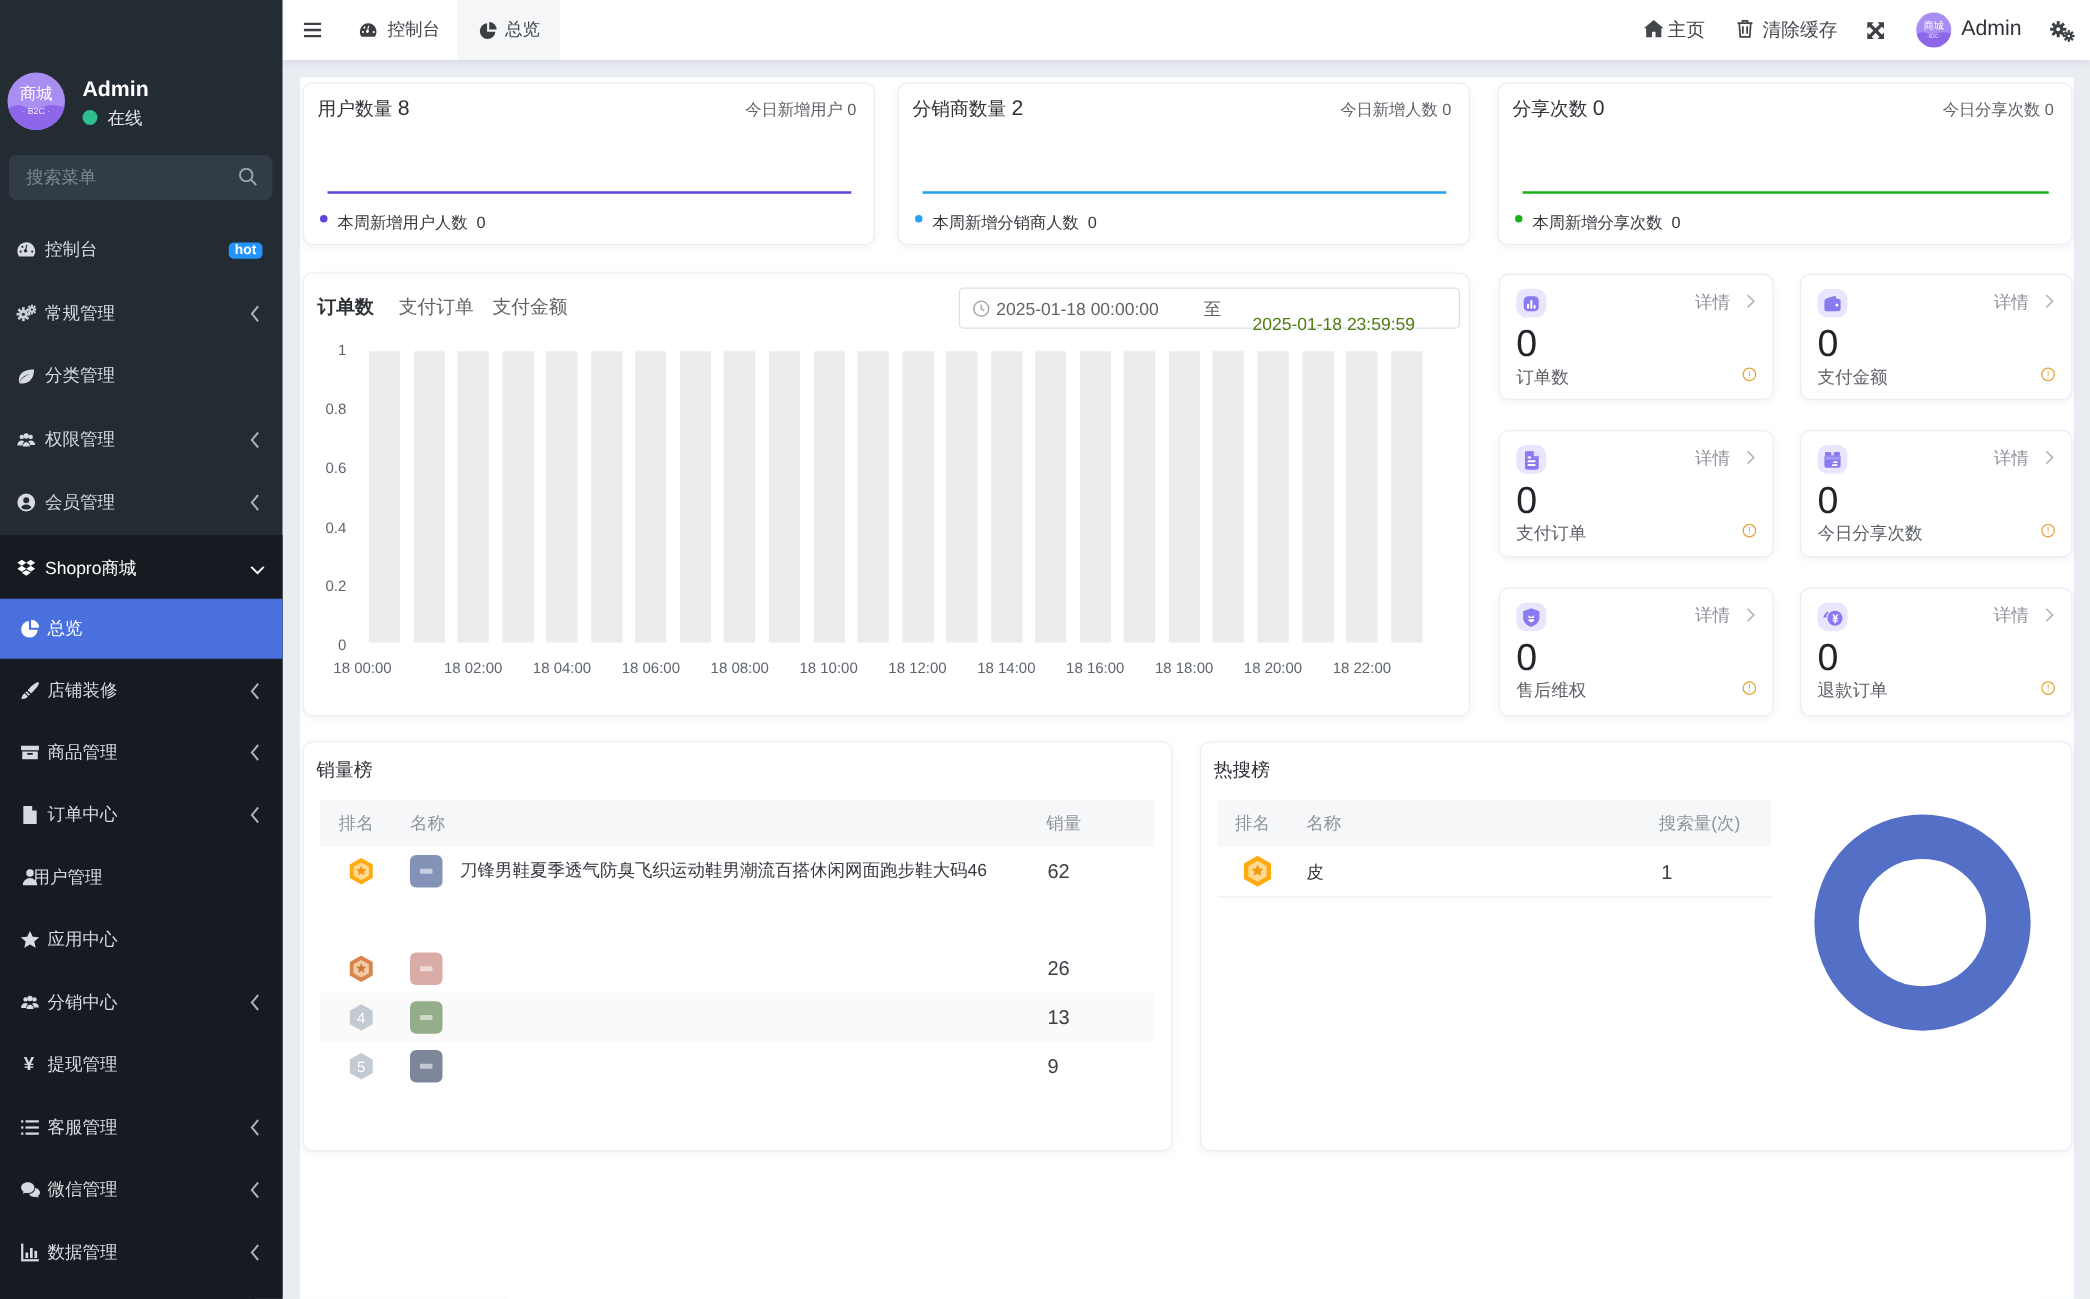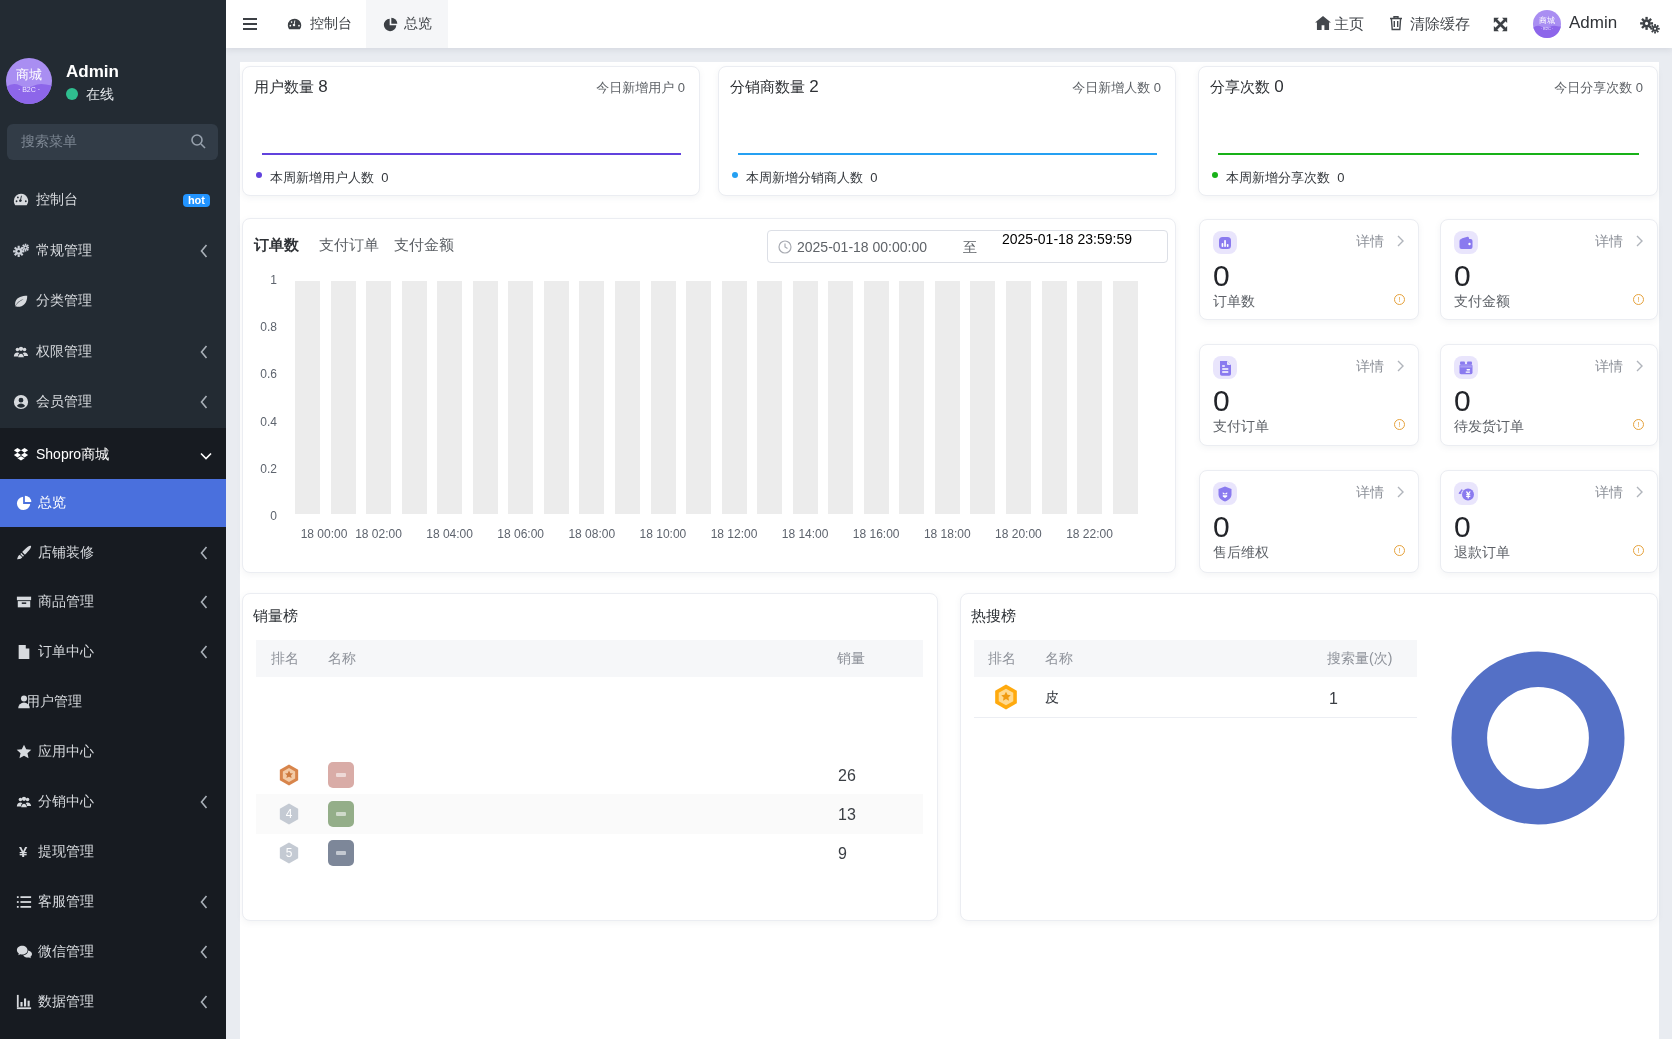--- a/index.html
+++ b/index.html
@@ -48,21 +48,21 @@
 .stat .lab { position:absolute; left:13px; top:102px; font-size:13px; color:#34383d; }
 .stat .lab .d { display:inline-block; width:6px; height:6px; border-radius:50%; margin:0 8px 2px 0; vertical-align:2px; }
 
 
 #chartcard { left:242px; top:218px; width:934px; height:355px; }
 .ctab { position:absolute; top:17px; font-size:15px; color:#5e6267; }
 .ctab.on { color:#2e3135; font-weight:bold; }
 .datebox { position:absolute; left:524px; top:11px; width:401px; height:33px; border:1px solid #dcdfe6; border-radius:4px; }
 .datebox .d1 { position:absolute; left:29px; top:8px; font-size:14px; color:#5f6368; }
 .datebox .zhi { position:absolute; left:195px; top:8px; font-size:14px; color:#5f6368; }
-.datebox .d2 { position:absolute; left:234px; top:0; font-size:14px; color:#000000; }
+.datebox .d2 { position:absolute; left:234px; top:20px; font-size:14px; color:#4d7c0f; }
 .ylab { position:absolute; right:658px; width:40px; text-align:right; font-size:12px; color:#5e646e; }
 .bar { position:absolute; top:62px; width:25px; height:233px; background:#ececec; }
 .xlab { position:absolute; top:308px; width:70px; text-align:center; font-size:12px; color:#5e646e; }
 
 
 .sc .ico { position:absolute; left:13px; top:11px; width:24px; height:23px; border-radius:8px; background:#e9e5fc; }
 
 .sc .det { position:absolute; right:34px; top:13px; font-size:14px; color:#8d9199; }
 .sc .chev { position:absolute; right:14px; top:15px; width:7px; height:12px; }
 .sc .num { position:absolute; left:13px; top:39px; font-size:30px; color:#222429; }
@@ -435,21 +435,21 @@
       <div class="bar" style="left:620.8px"></div>
       <div class="bar" style="left:656.3px"></div>
       <div class="bar" style="left:691.9px"></div>
       <div class="bar" style="left:727.4px"></div>
       <div class="bar" style="left:763.0px"></div>
       <div class="bar" style="left:798.5px"></div>
       <div class="bar" style="left:834.1px"></div>
       <div class="bar" style="left:869.6px"></div>
     </div>
     <div id="xlabs">
-      <div class="xlab" style="left:46px">18 00:00</div>
+      <div class="xlab" style="left:12px">18 00:00</div>
       <div class="xlab" style="left:100.5px">18 02:00</div>
       <div class="xlab" style="left:171.6px">18 04:00</div>
       <div class="xlab" style="left:242.7px">18 06:00</div>
       <div class="xlab" style="left:313.8px">18 08:00</div>
       <div class="xlab" style="left:384.9px">18 10:00</div>
       <div class="xlab" style="left:456.0px">18 12:00</div>
       <div class="xlab" style="left:527.1px">18 14:00</div>
       <div class="xlab" style="left:598.2px">18 16:00</div>
       <div class="xlab" style="left:669.3px">18 18:00</div>
       <div class="xlab" style="left:740.4px">18 20:00</div>
@@ -536,21 +536,21 @@
               <rect x="12.5" y="13" width="3.6" height="1.4" rx="0.7"></rect>
               <rect x="11.5" y="15.4" width="4.6" height="1.4" rx="0.7"></rect>
             </g>
           </svg>
         </div>
     <span class="det">详情</span>
         <svg class="chev" viewBox="0 0 7 12">
           <path d="M1 1l5 5-5 5" fill="none" stroke="#b0b4bb" stroke-width="1.4"></path>
         </svg>
     <div class="num">0</div>
-        <div class="lb">待发货订单</div>
+        <div class="lb">今日分享次数</div>
         <div class="info">!</div>
   </div>
   <div class="card sc" style="left:1199px;top:470px;width:220px;height:103px">
     <div class="ico">
           <svg style="position:absolute;left:0;top:0" width="24" height="23" viewBox="0 0 24 23">
             <path fill="#8a7aef" d="M12 4.5 18.5 7v5.2c0 3.5-2.6 5.8-6.5 7.3-3.9-1.5-6.5-3.8-6.5-7.3V7z"></path>
             <path fill="#fff" d="M9.8 10.2l2.2 1.5 2.2-1.5v2.1H9.8zM9.8 13.3h4.4v1.2l-2.2 1.5-2.2-1.5z"></path>
           </svg>
         </div>
     <span class="det">详情</span>
@@ -580,20 +580,30 @@
   </div>
   </div>
 
   <div class="card tbl" style="left:242px;top:593px;width:696px;height:328px">
     <div class="title">销量榜</div>
     <div class="thead">
         <span style="position:absolute;left:15px;top:10px">排名</span>
         <span style="position:absolute;left:72px;top:10px">名称</span>
         <span style="position:absolute;left:581px;top:10px">销量</span>
       </div>
+    <div class="trow" style="top:83px">
+        <span class="badge" id="b1"><svg width="100%" height="100%" viewBox="0 0 24 24">
+            <path d="M12 0.5 22 6.2V17.8L12 23.5 2 17.8V6.2Z" fill="#ffaa0e"></path>
+            <path d="M12 4.3 18.7 8.1V15.9L12 19.7 5.3 15.9V8.1Z" fill="#ffd98f"></path>
+            <path d="M12 7.2 13.4 10 16.4 10.3 14.2 12.4 14.8 15.4 12 13.9 9.2 15.4 9.8 12.4 7.6 10.3 10.6 10Z" fill="#f09a11"></path>
+          </svg></span>
+        <span class="thumb" style="background:#8492b8"></span>
+        <span class="pname">刀锋男鞋夏季透气防臭飞织运动鞋男潮流百搭休闲网面跑步鞋大码46</span>
+        <span class="pval">62</span>
+      </div>
     <div class="trow" style="top:161px">
         <span class="badge" id="b3"><svg width="100%" height="100%" viewBox="0 0 24 24">
             <path d="M12 0.5 22 6.2V17.8L12 23.5 2 17.8V6.2Z" fill="#d8854b"></path>
             <path d="M12 4.3 18.7 8.1V15.9L12 19.7 5.3 15.9V8.1Z" fill="#f3cba6"></path>
             <path d="M12 7.2 13.4 10 16.4 10.3 14.2 12.4 14.8 15.4 12 13.9 9.2 15.4 9.8 12.4 7.6 10.3 10.6 10Z" fill="#cd7a3e"></path>
           </svg></span>
         <span class="thumb" style="background:#d9aca7"></span>
         <span class="pval">26</span>
       </div>
     <div class="trow alt" style="top:200px">

